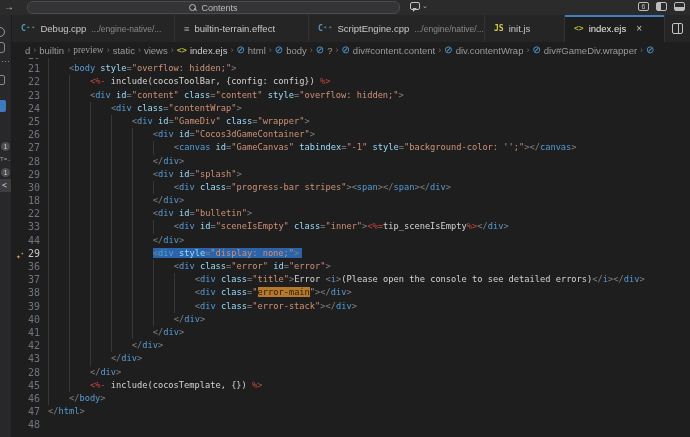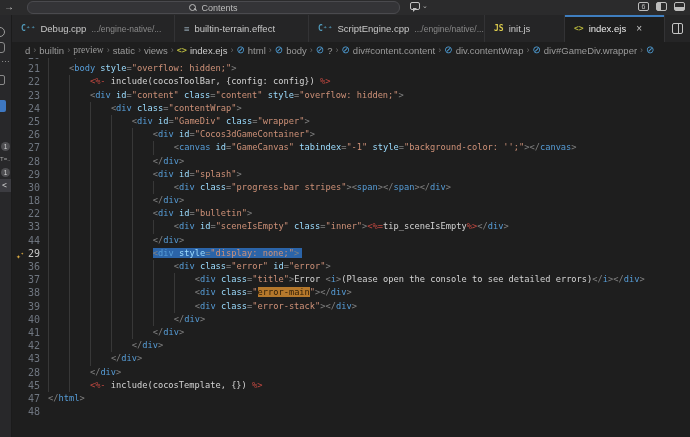--- a/index.html
+++ b/index.html
@@ -309,20 +309,24 @@
         </div>
         <div class="row">
           <span class="ln">28</span>
           <span class="codeline"><span class="ind" style="width: 41.92px;"></span><span class="tk-p">&lt;/</span><span class="tk-t">div</span><span class="tk-p">&gt;</span></span>
         </div>
         <div class="row">
           <span class="ln">45</span>
           <span class="codeline"><span class="ind" style="width: 41.92px;"></span><span class="tk-e">&lt;%-</span><span class="tk-w"> include(cocosTemplate, {}) </span><span class="tk-e">%&gt;</span></span>
         </div>
         <div class="row">
+          <span class="ln">46</span>
+          <span class="codeline"><span class="ind" style="width: 20.96px;"></span><span class="tk-p">&lt;/</span><span class="tk-t">body</span><span class="tk-p">&gt;</span></span>
+        </div>
+        <div class="row">
           <span class="ln">47</span>
           <span class="codeline"><span class="tk-p">&lt;/</span><span class="tk-t">html</span><span class="tk-p">&gt;</span></span>
         </div>
         <div class="row">
           <span class="ln">48</span>
           <span class="codeline"></span>
         </div>
       </div>
   </div>
 

